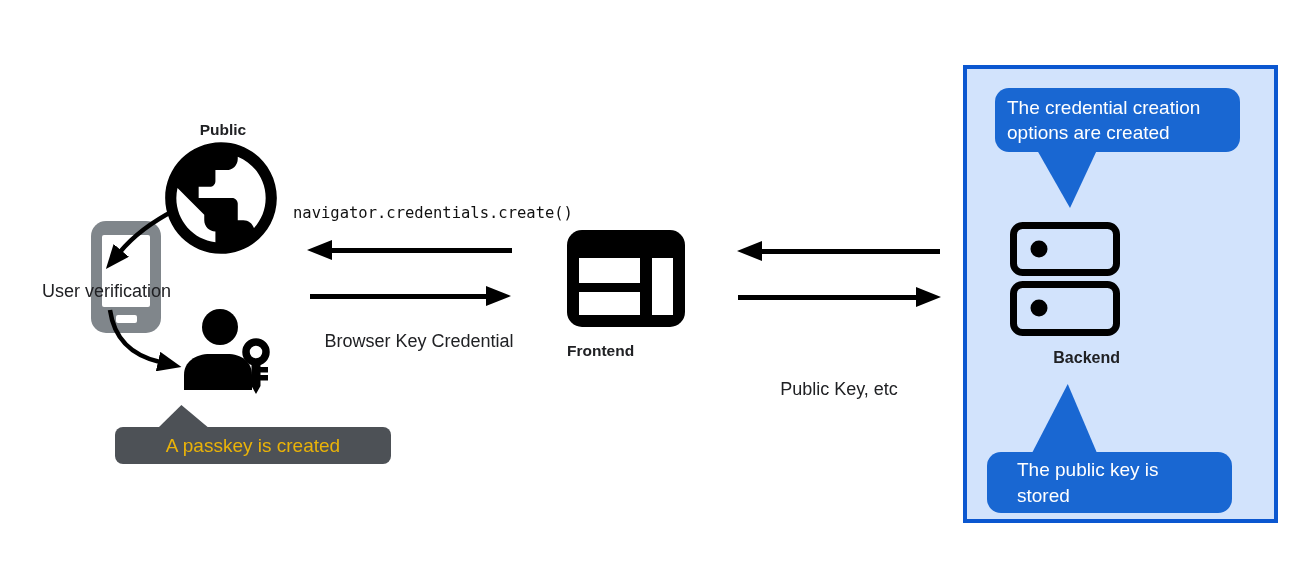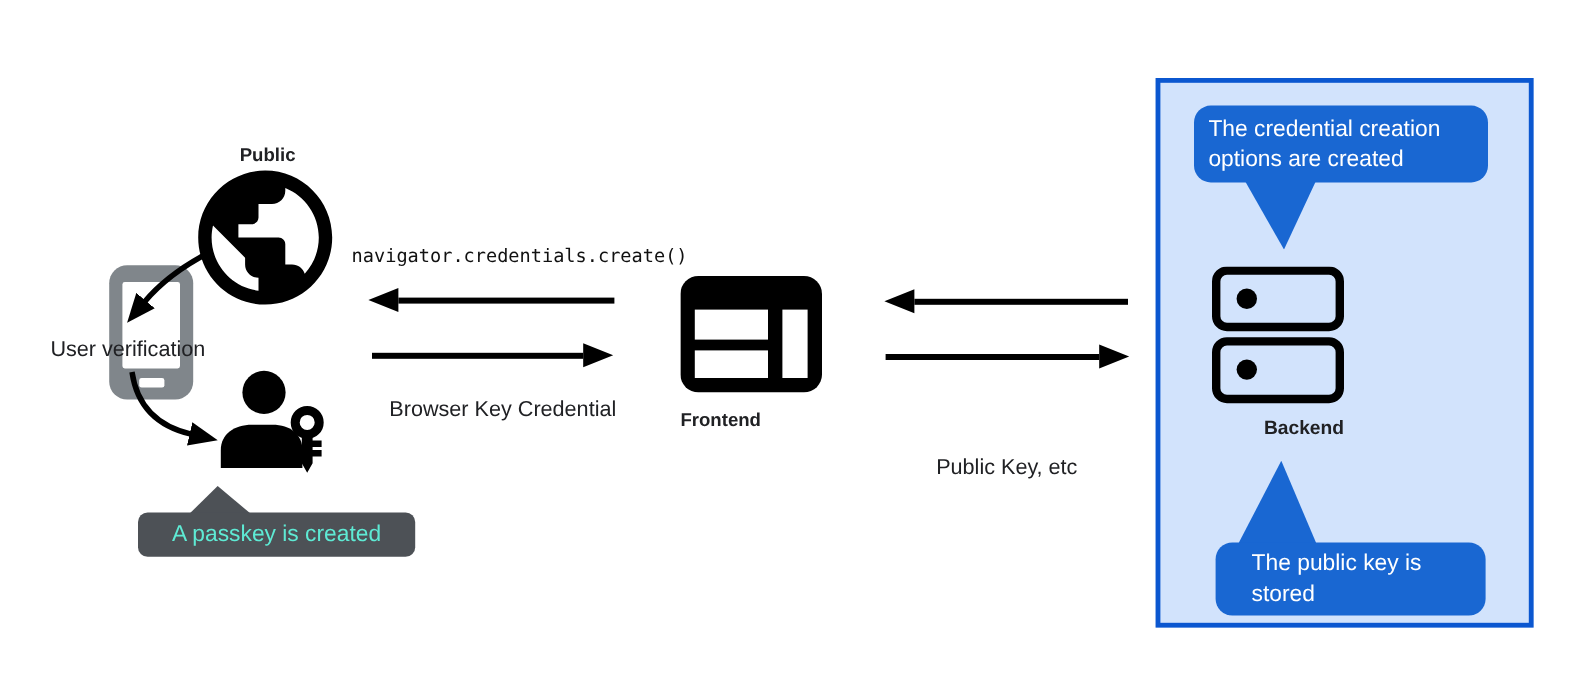--- a/index.html
+++ b/index.html
@@ -28,32 +28,32 @@
     border-top:10.5px solid transparent;border-bottom:10.5px solid transparent;border-right:25px solid var(--arrow-black);}
   .arrow.r::after{content:"";position:absolute;right:-25px;top:-8px;width:0;height:0;
     border-top:10.5px solid transparent;border-bottom:10.5px solid transparent;border-left:25px solid var(--arrow-black);}
 
   
   .phone{position:absolute;left:91px;top:221px;width:70px;height:112px;background:var(--phone-gray);border-radius:15px;}
   .phone .screen{position:absolute;left:11px;top:14px;width:48px;height:72px;background:#fff;border-radius:2px;}
   .phone .homebar{position:absolute;left:25px;top:94px;width:21px;height:8px;background:#fff;border-radius:2px;}
 
   
-  .tooltip-box{position:absolute;left:115px;top:427px;width:231px;height:37px;background:var(--tooltip-gray);
-    border-radius:8px;display:flex;align-items:center;justify-content:center;color:#5eead4;font-size:19px;}
+  .tooltip-box{position:absolute;left:115px;top:427px;width:276px;height:37px;background:var(--tooltip-gray);
+    border-radius:8px;display:flex;align-items:center;justify-content:center;color:#eab308;font-size:19px;}
   .tooltip-tri{position:absolute;left:157px;top:405px;width:53px;height:24px;background:var(--tooltip-gray);
     clip-path:polygon(46% 0,100% 100%,0 100%);}
 
   
   .panel{position:absolute;left:963px;top:65px;width:315px;height:458px;box-sizing:border-box;
     background:var(--panel-fill);border:4px solid var(--panel-border);}
   .bubble{position:absolute;background:var(--bubble-blue);border-radius:14px;color:#ffffff;font-size:19px;line-height:1.32;
     display:flex;align-items:center;justify-content:center;}
   .bubble.top{left:28px;top:19px;width:245px;height:64px;padding:0 12px;box-sizing:border-box;}
-  .bubble.bottom{left:46px;top:383px;width:225px;height:61px;padding:0 30px;box-sizing:border-box;}
+  .bubble.bottom{left:20px;top:383px;width:245px;height:61px;padding:0 30px;box-sizing:border-box;}
   .bubble-tri{position:absolute;background:var(--bubble-blue);}
   .bubble-tri.down{left:70px;top:81px;width:60px;height:58px;clip-path:polygon(0 0,100% 0,55% 100%);}
   .bubble-tri.up{left:65px;top:315px;width:65px;height:69px;clip-path:polygon(55% 0,100% 100%,0 100%);}
 </style>
 </head>
 <body>
 
 <div class="canvas">
 
   <div class="label bold" style="left:167px;top:121px;width:112px;text-align:center;">Public</div>

